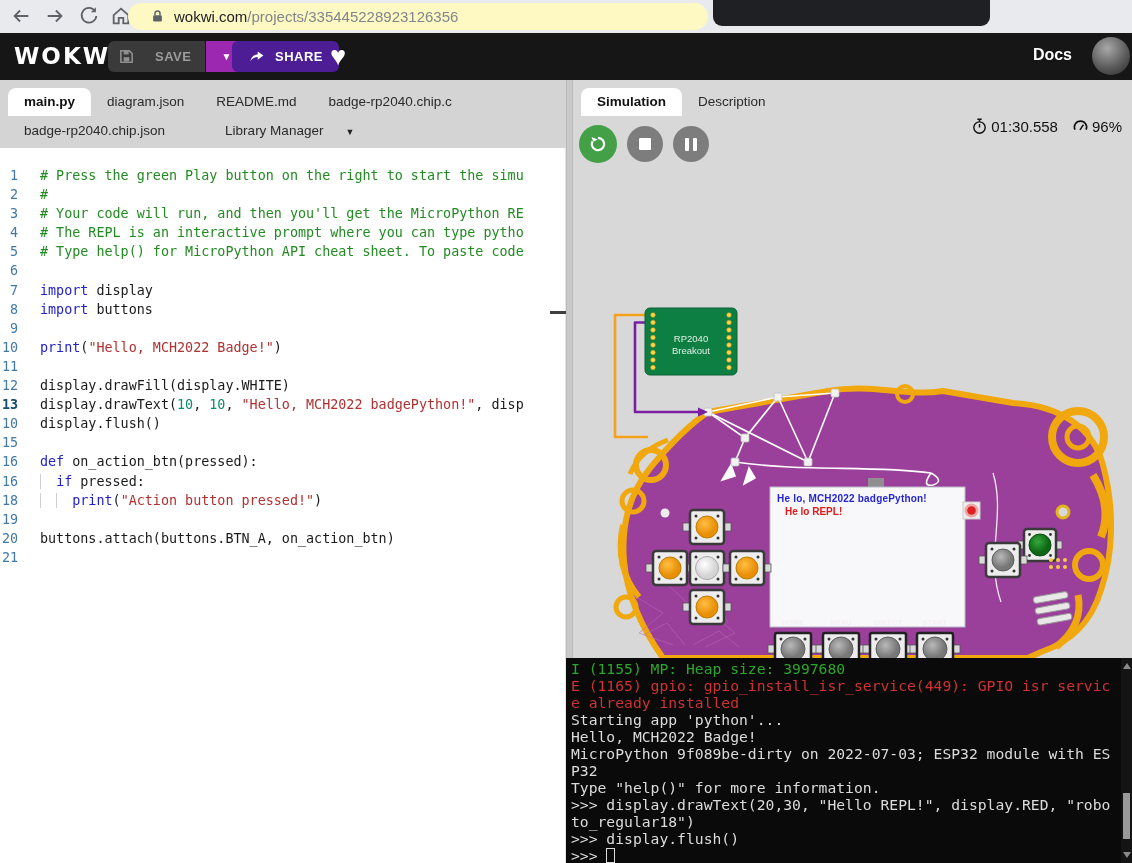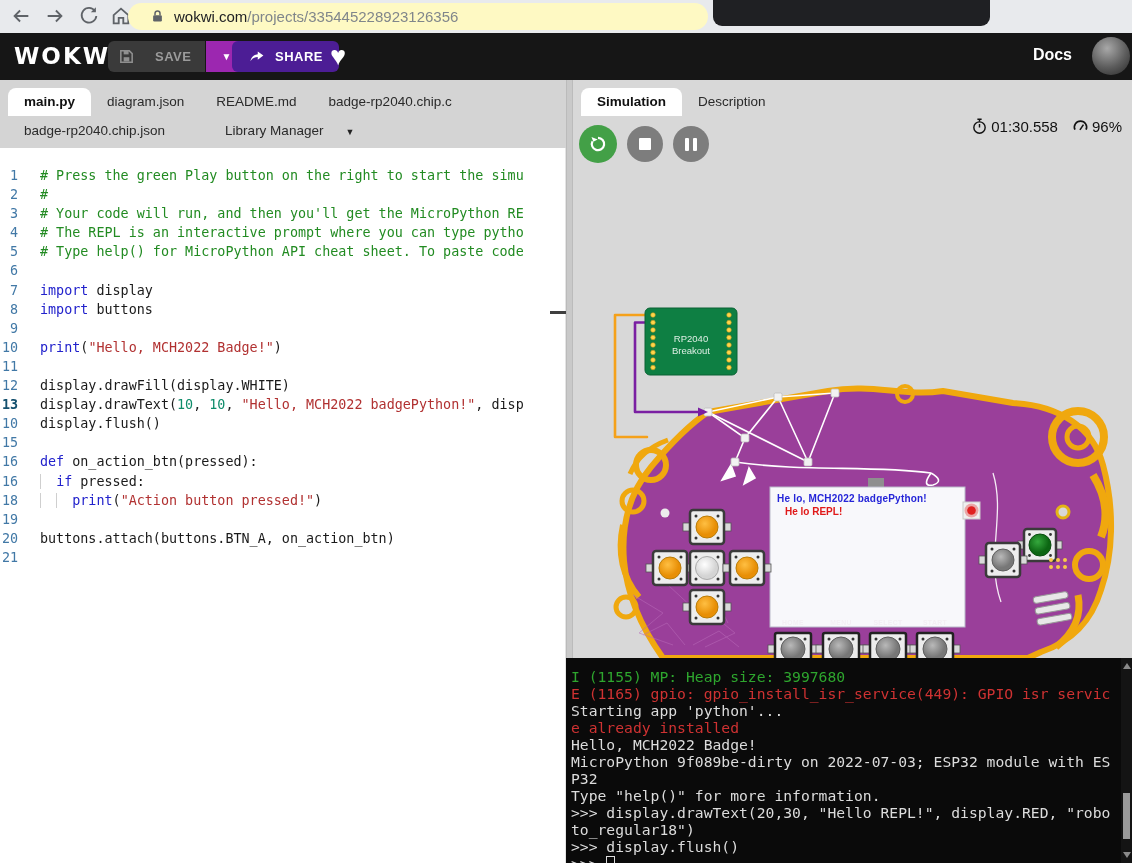--- a/index.html
+++ b/index.html
@@ -81,21 +81,21 @@
 
   .canvas { position:absolute; left:0; top:85px; width:559px; height:493px; overflow:hidden; }
   .disp-line1 { position:absolute; left:204px; top:328px; font-size:10px; font-weight:bold;
     color:#2525d8; letter-spacing:.2px; }
   .disp-line2 { position:absolute; left:212px; top:341px; font-size:10px; font-weight:bold; color:#e01818; }
   .badge-lbl { position:absolute; top:454px; width:44px; text-align:center; font-size:6.8px;
     font-weight:bold; color:#f3eef3; letter-spacing:.4px; }
 
   
   .console { position:absolute; left:566px; top:658px; width:566px; height:205px; background:#0a0a0a;
-    padding:10px 14px 0 5px; overflow:hidden; }
+    padding:2px 14px 0 5px; overflow:hidden; }
   .cline { font-family:"DejaVu Sans Mono", monospace; font-size:14.7px; line-height:17px;
     white-space:pre; }
   .cl-grn { color:#2ea62e; } .cl-red { color:#cf3232; } .cl-wht { color:#dcdcdc; }
   .cursor { display:inline-block; width:9px; height:15px; border:1.5px solid #dcdcdc;
     vertical-align:-2px; }
   .csb { position:absolute; right:0; top:0; width:11px; height:205px; background:#141414; }
   .csb .arr-up { position:absolute; left:2px; top:5px; width:0; height:0;
     border-left:4px solid transparent; border-right:4px solid transparent; border-bottom:6px solid #8a8a8a; }
   .csb .arr-dn { position:absolute; left:2px; bottom:5px; width:0; height:0;
     border-left:4px solid transparent; border-right:4px solid transparent; border-top:6px solid #8a8a8a; }
@@ -471,22 +471,22 @@
       <div class="badge-lbl" style="left:246px">MENU</div>
       <div class="badge-lbl" style="left:293px">SELECT</div>
       <div class="badge-lbl" style="left:340px">START</div>
     </div>
   </div>
 
   <div class="console">
     <div>
         <div class="cline cl-grn">I (1155) MP: Heap size: 3997680</div>
         <div class="cline cl-red">E (1165) gpio: gpio_install_isr_service(449): GPIO isr servic</div>
+        <div class="cline cl-red">e already installed</div>
         <div class="cline cl-wht">Starting app 'python'...</div>
-        <div class="cline cl-red">e already installed</div>
         <div class="cline cl-wht">Hello, MCH2022 Badge!</div>
         <div class="cline cl-wht">MicroPython 9f089be-dirty on 2022-07-03; ESP32 module with ES</div>
         <div class="cline cl-wht">P32</div>
         <div class="cline cl-wht">Type "help()" for more information.</div>
         <div class="cline cl-wht">&gt;&gt;&gt; display.drawText(20,30, "Hello REPL!", display.RED, "robo</div>
         <div class="cline cl-wht">to_regular18")</div>
         <div class="cline cl-wht">&gt;&gt;&gt; display.flush()</div>
         <div class="cline cl-wht">&gt;&gt;&gt; <span class="cursor"></span></div>
       </div>
     <div class="csb">

